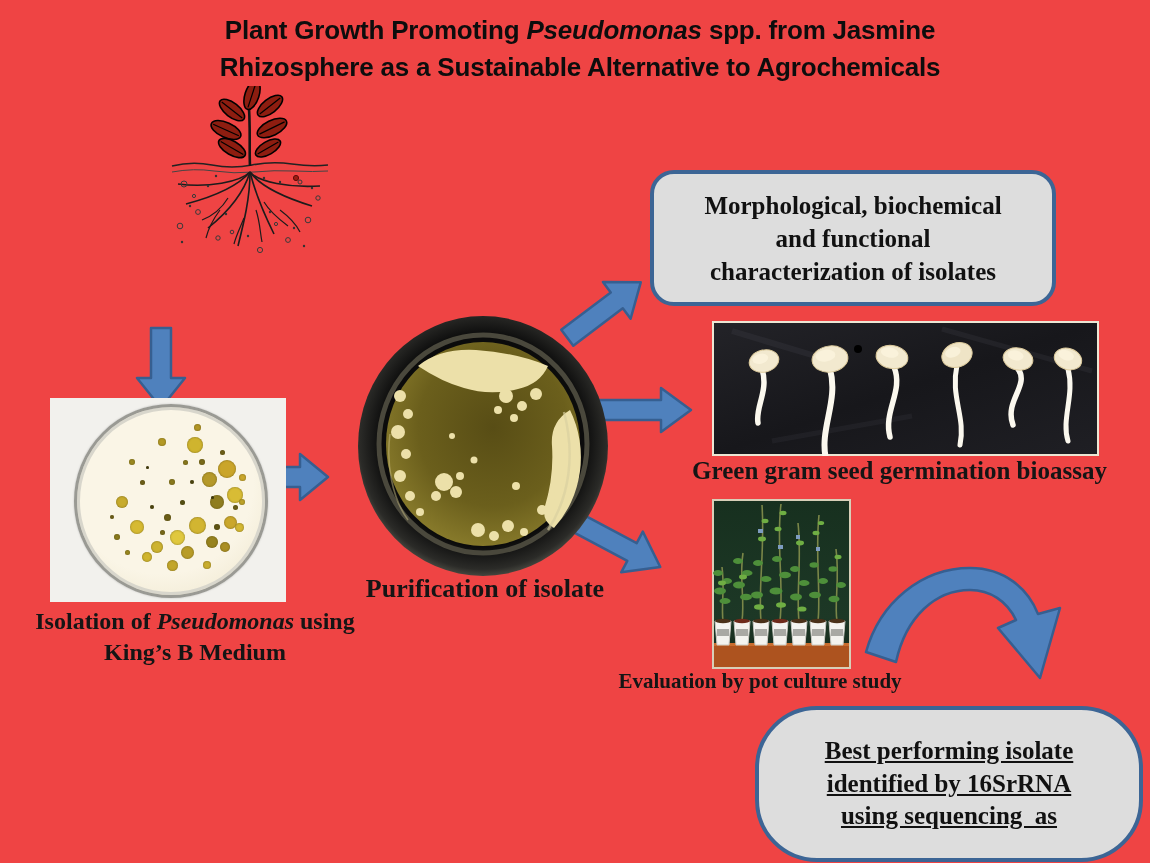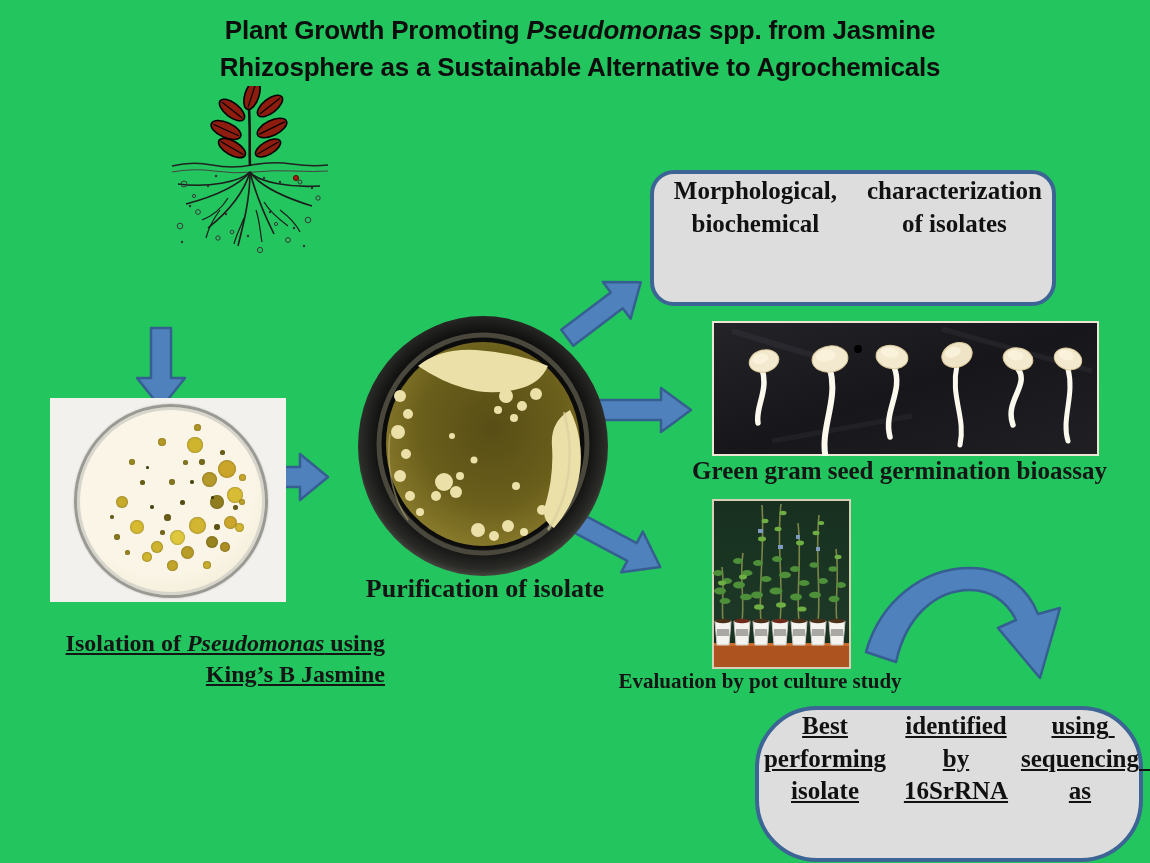--- a/index.html
+++ b/index.html
@@ -1,37 +1,37 @@
 <!DOCTYPE html>
 <html><head>
 <meta charset="utf-8">
 <style>
   html,body{margin:0;padding:0;background:#ffffff;}
-  #canvas{position:relative;width:1150px;height:863px;background:#22c55e;overflow:hidden;
+  #canvas{position:relative;width:1150px;height:863px;background:#ef4444;overflow:hidden;
           font-family:"Liberation Serif", serif;color:#111;}
 
   
   .title{position:absolute;left:140px;top:12px;width:880px;text-align:center;
          font-family:"Liberation Sans", sans-serif;font-weight:bold;font-size:26px;
          line-height:1.42;color:#0d0d0d;letter-spacing:-0.2px;}
   .serifcap{font-family:"Liberation Serif", serif;font-weight:bold;color:#151515;}
   .rhizo-label{position:absolute;left:30px;top:258px;width:400px;text-align:center;
                font-size:26px;line-height:1.25;}
-  .iso-label{position:absolute;left:5px;top:628px;width:380px;text-align:right;
-             font-size:24px;line-height:1.3;text-decoration:underline;}
+  .iso-label{position:absolute;left:5px;top:606px;width:380px;text-align:center;
+             font-size:24px;line-height:1.3;}
   .purif-label{position:absolute;left:335px;top:574px;width:300px;text-align:center;font-size:26px;}
   .germ-label{position:absolute;left:652px;top:457px;width:495px;text-align:center;font-size:25px;}
   .pot-label{position:absolute;left:550px;top:669px;width:420px;text-align:center;font-size:21px;}
   .it{font-style:italic;}
 
   
   .infobox{position:absolute;background:#dddddd;border:4px solid #3c6595;
            text-align:center;font-family:"Liberation Serif", serif;font-weight:bold;
            font-size:25px;line-height:1.32;color:#111;
-           display:flex;flex-direction:row;justify-content:center;}
+           display:flex;flex-direction:column;justify-content:center;}
   #box-characterization{left:650px;top:170px;width:398px;height:128px;border-radius:24px;}
   #box-result{left:755px;top:706px;width:380px;height:148px;border-radius:62px;font-size:25px;line-height:1.3;text-decoration:underline;}
   .prespace{white-space:pre-wrap;}
 
   
   .fig{position:absolute;}
   #plate1-wrap{left:50px;top:398px;width:236px;height:204px;background:#f2f1ed;}
   #plate1{position:absolute;left:24px;top:6px;width:188px;height:188px;border-radius:50%;
           background:radial-gradient(circle at 45% 40%, #faf5e6 60%, #f1ead3 85%, #e4dcc2 100%);
           border:3px solid #9a9a94;box-shadow:inset 0 0 0 3px #d8d6cc, 0 0 2px #bbb;}
@@ -198,21 +198,21 @@
         <div class="colony" style="left: 33px; top: 108px; width: 4px; height: 4px; background: rgb(110, 96, 25); box-shadow: rgba(60, 50, 0, 0.6) 0px 0px 2px inset;"></div>
         <div class="colony" style="left: 116.5px; top: 16.5px; width: 7px; height: 7px; background: rgb(178, 150, 38); box-shadow: rgba(60, 50, 0, 0.6) 0px 0px 2px inset;"></div>
         <div class="colony" style="left: 105.5px; top: 52.5px; width: 5px; height: 5px; background: rgb(138, 122, 30); box-shadow: rgba(60, 50, 0, 0.6) 0px 0px 2px inset;"></div>
         <div class="colony" style="left: 162px; top: 92px; width: 6px; height: 6px; background: rgb(191, 164, 42); box-shadow: rgba(60, 50, 0, 0.6) 0px 0px 2px inset;"></div>
         <div class="colony" style="left: 68.5px; top: 58.5px; width: 3px; height: 3px; background: rgb(63, 59, 16); box-shadow: rgba(60, 50, 0, 0.6) 0px 0px 2px inset;"></div>
         <div class="colony" style="left: 133.5px; top: 88.5px; width: 3px; height: 3px; background: rgb(63, 59, 16); box-shadow: rgba(60, 50, 0, 0.6) 0px 0px 2px inset;"></div>
       </div>
   </div>
   <div class="iso-label serifcap">
     <div><span>Isolation of </span><span class="it">Pseudomonas</span><span> using</span></div>
-    <div>King’s B Jasmine</div>
+    <div>King’s B Medium</div>
   </div>
 
   <svg class="fig" style="left:356px;top:314px;" width="254" height="264" viewBox="0 0 254 264">
     <defs>
       <radialGradient id="agar" cx="55%" cy="42%" r="70%">
         <stop offset="0%" stop-color="#584d15"></stop>
         <stop offset="55%" stop-color="#6b5f1c"></stop>
         <stop offset="100%" stop-color="#958732"></stop>
       </radialGradient>
       <radialGradient id="rim" cx="50%" cy="48%" r="52%">
@@ -254,20 +254,21 @@
       <circle cx="186" cy="196" r="5"></circle>
         <circle cx="196" cy="182" r="4"></circle>
     </g>
     <path d="M208,98 C219,140 214,182 192,216" fill="none" stroke="#d9d0a0" stroke-width="2.5" opacity="0.65"></path>
     <path d="M34,120 C30,150 36,184 52,206" fill="none" stroke="#c9bd84" stroke-width="1.6" opacity="0.5"></path>
   </svg>
   <div class="purif-label serifcap">Purification of isolate</div>
 
   <div class="infobox" id="box-characterization">
     <div>Morphological, biochemical</div>
+    <div>and functional</div>
     <div>characterization of isolates</div>
   </div>
 
   <div class="fig" id="seeds-wrap">
     <svg width="387" height="135" viewBox="0 0 387 135">
       <defs>
         <linearGradient id="cloth" x1="0" y1="0" x2="1" y2="1">
           <stop offset="0%" stop-color="#232328"></stop>
             <stop offset="50%" stop-color="#17171b"></stop>
             <stop offset="100%" stop-color="#1f1f24"></stop>

